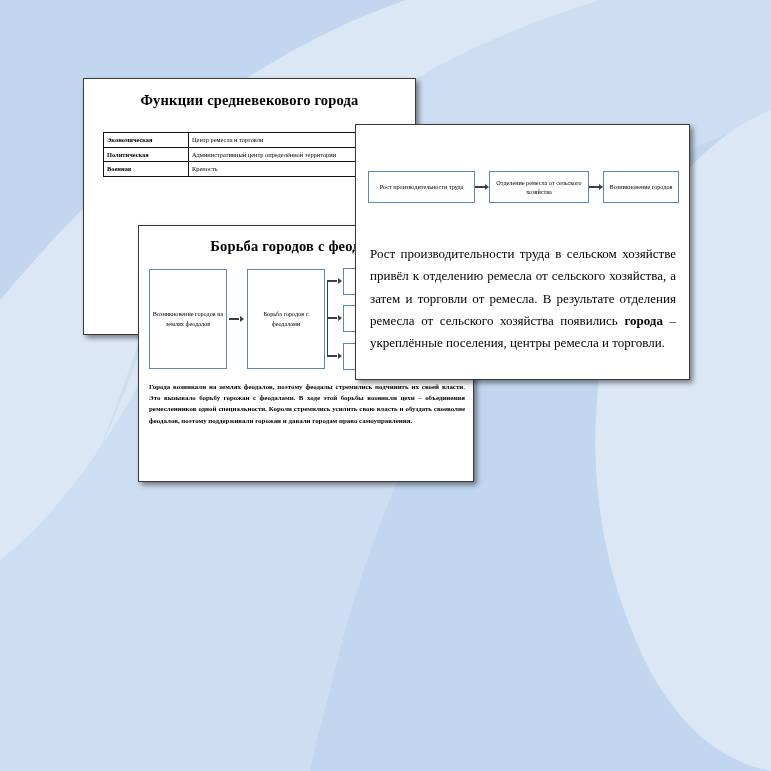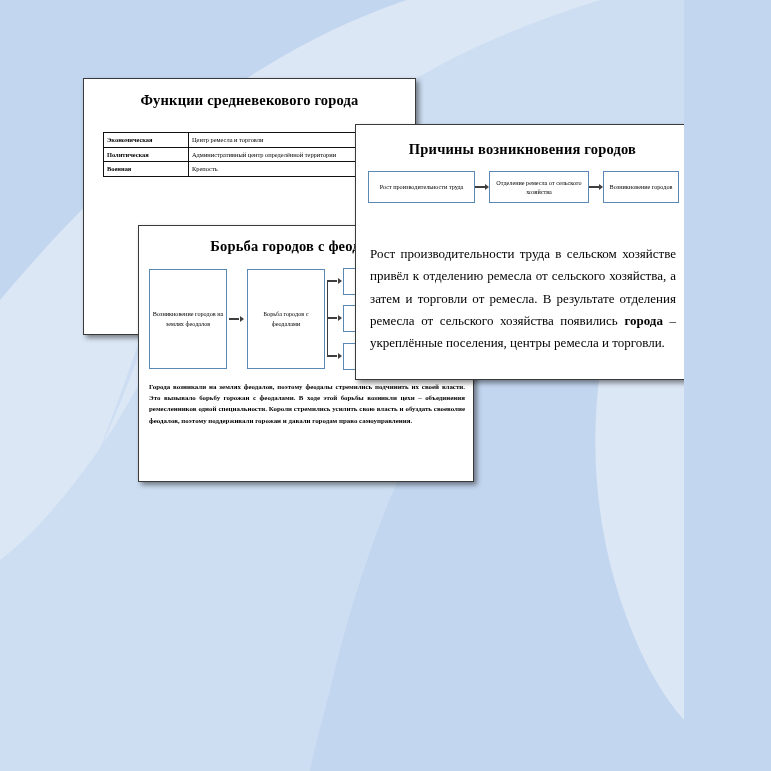--- a/index.html
+++ b/index.html
@@ -9,21 +9,21 @@
   body {
     width: 771px;
     height: 771px;
     overflow: hidden;
     font-family: "Liberation Serif", serif;
     background: #c3d6ef;
   }
 
   #stage {
     position: relative;
-    width: 684px;
+    width: 771px;
     height: 771px;
     overflow: hidden;
     background: #5eead4;
   }
 
   
   #bg {
     position: absolute;
     inset: 0;
     width: 771px;
@@ -301,21 +301,20 @@
 
       <div class="sbox" id="sbox-r1">Образование цехов</div>
       <div class="sbox" id="sbox-r2">Союз городов с королями</div>
       <div class="sbox" id="sbox-r3">Право самоуправления</div>
     </div>
 
     <div class="body-text" id="struggle-text">Города возникали на землях феодалов, поэтому феодалы стремились подчинить их своей власти. Это вызывало борьбу горожан с феодалами. В ходе этой борьбы возникли цехи – объединения ремесленников одной специальности. Короли стремились усилить свою власть и обуздать своеволие феодалов, поэтому поддерживали горожан и давали городам право самоуправления.</div>
   </div>
 
   <div class="slide" id="slide-reasons">
-    <div class="slide-title">Причины возникновения городов</div>
 
     <div class="chain">
       <div class="chain-box b1">Рост производительности труда</div>
       <div class="arrow-h"></div>
       <div class="chain-box b2">Отделение ремесла от сельского хозяйства</div>
       <div class="arrow-h"></div>
       <div class="chain-box b3">Возникновение городов</div>
     </div>
 
     <div class="body-text" id="reasons-text">

